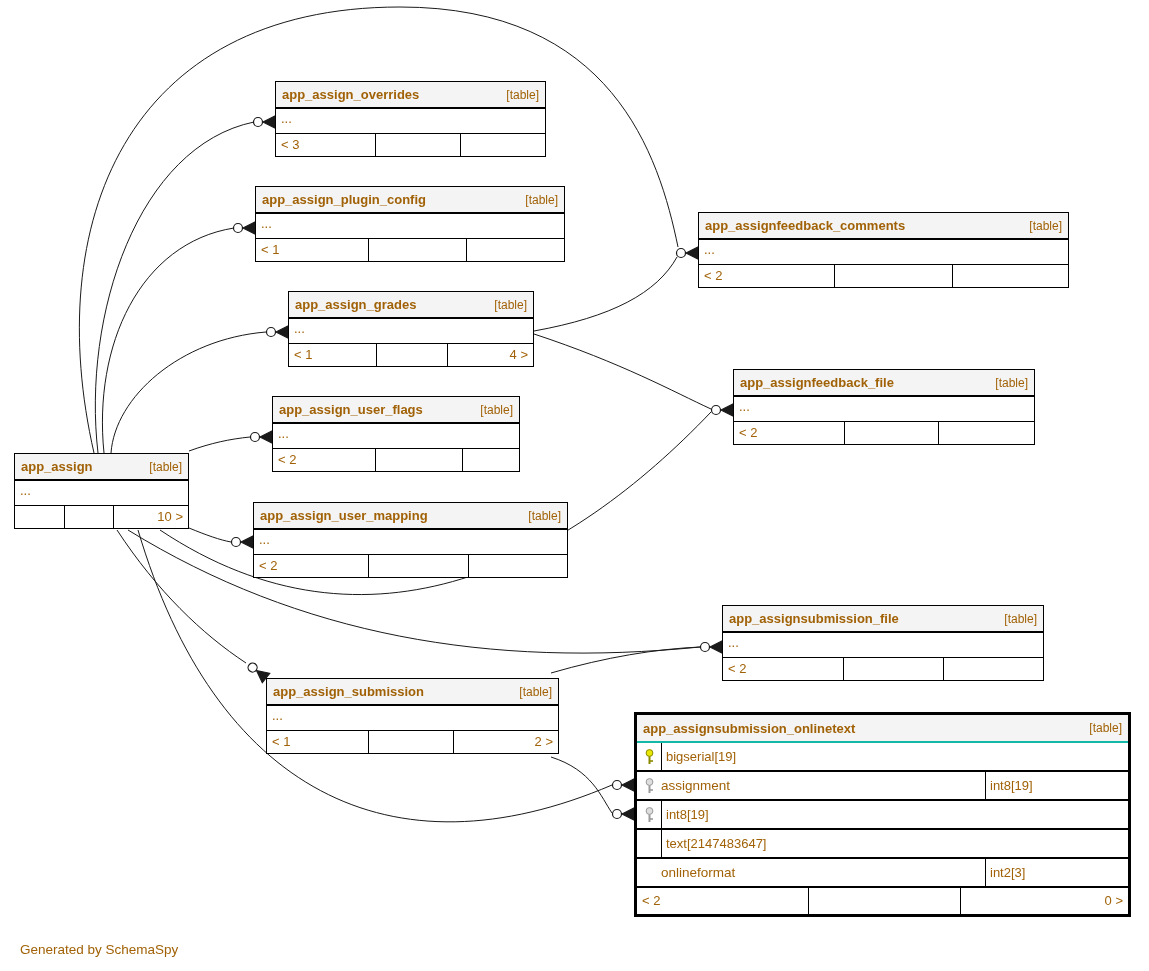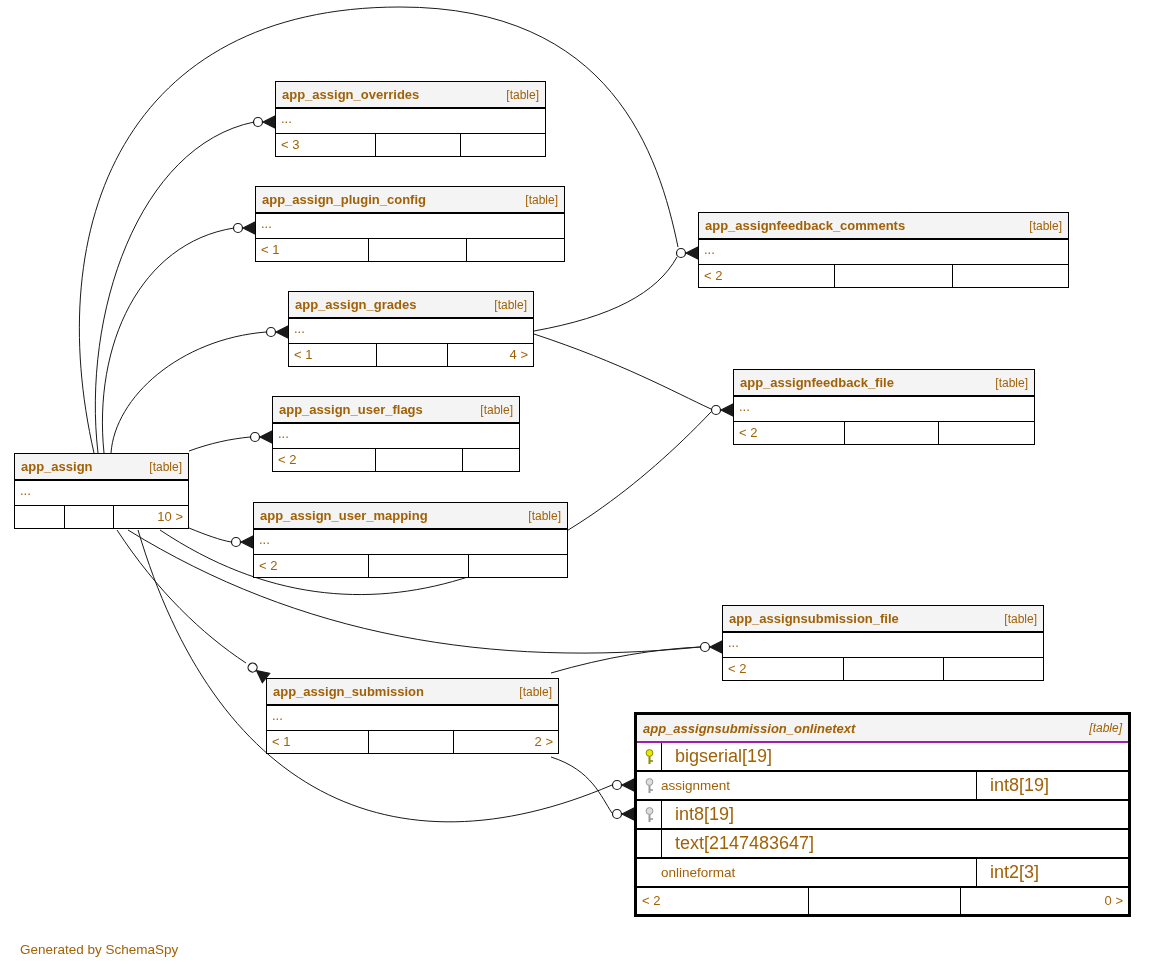--- a/index.html
+++ b/index.html
@@ -12,26 +12,26 @@
          align-items:center;padding:0 6px;height:25px;}
   .tname{font-weight:bold;font-size:13px;white-space:nowrap;}
   .tbadge{font-size:12px;margin-left:12px;white-space:nowrap;}
   .tdots{height:24px;border-bottom:1px solid #000;padding:0 5px;line-height:20px;font-size:13px;}
   .tfoot{display:grid;height:22px;line-height:22px;font-size:13px;}
   .tfoot .fl{padding-left:5px;border-right:1px solid #000;}
   .tfoot .fm{border-right:1px solid #000;}
   .tfoot .fr{text-align:right;padding-right:5px;}
   
   .tbox.main{border:3px solid #000;z-index:3;}
-  .main .thead{height:26px;border-bottom:2px solid #a21caf;font-style:italic;}
+  .main .thead{height:26px;border-bottom:2px solid #14b8a6;}
   .colrow{display:flex;height:27px;border-bottom:2px solid #000;align-items:center;}
   .colrow .icon{width:24px;display:flex;justify-content:center;align-items:center;}
   .colrow .cname{flex:1;font-size:13.5px;}
   .colrow .ctype{width:138px;border-left:1px solid #000;align-self:stretch;
-                 display:flex;align-items:center;padding-left:13px;font-size:18px;}
+                 display:flex;align-items:center;padding-left:4px;font-size:13px;}
   .main .tfoot{height:26px;line-height:26px;}
   #footnote{position:absolute;left:20px;top:942px;font-size:13.5px;z-index:2;}
 </style>
 </head>
 <body>
 
 <div id="canvas">
 
 <svg class="wires" width="1149" height="971" viewBox="0 0 1149 971">
   <g fill="none" stroke="#1a1a1a" stroke-width="1">

